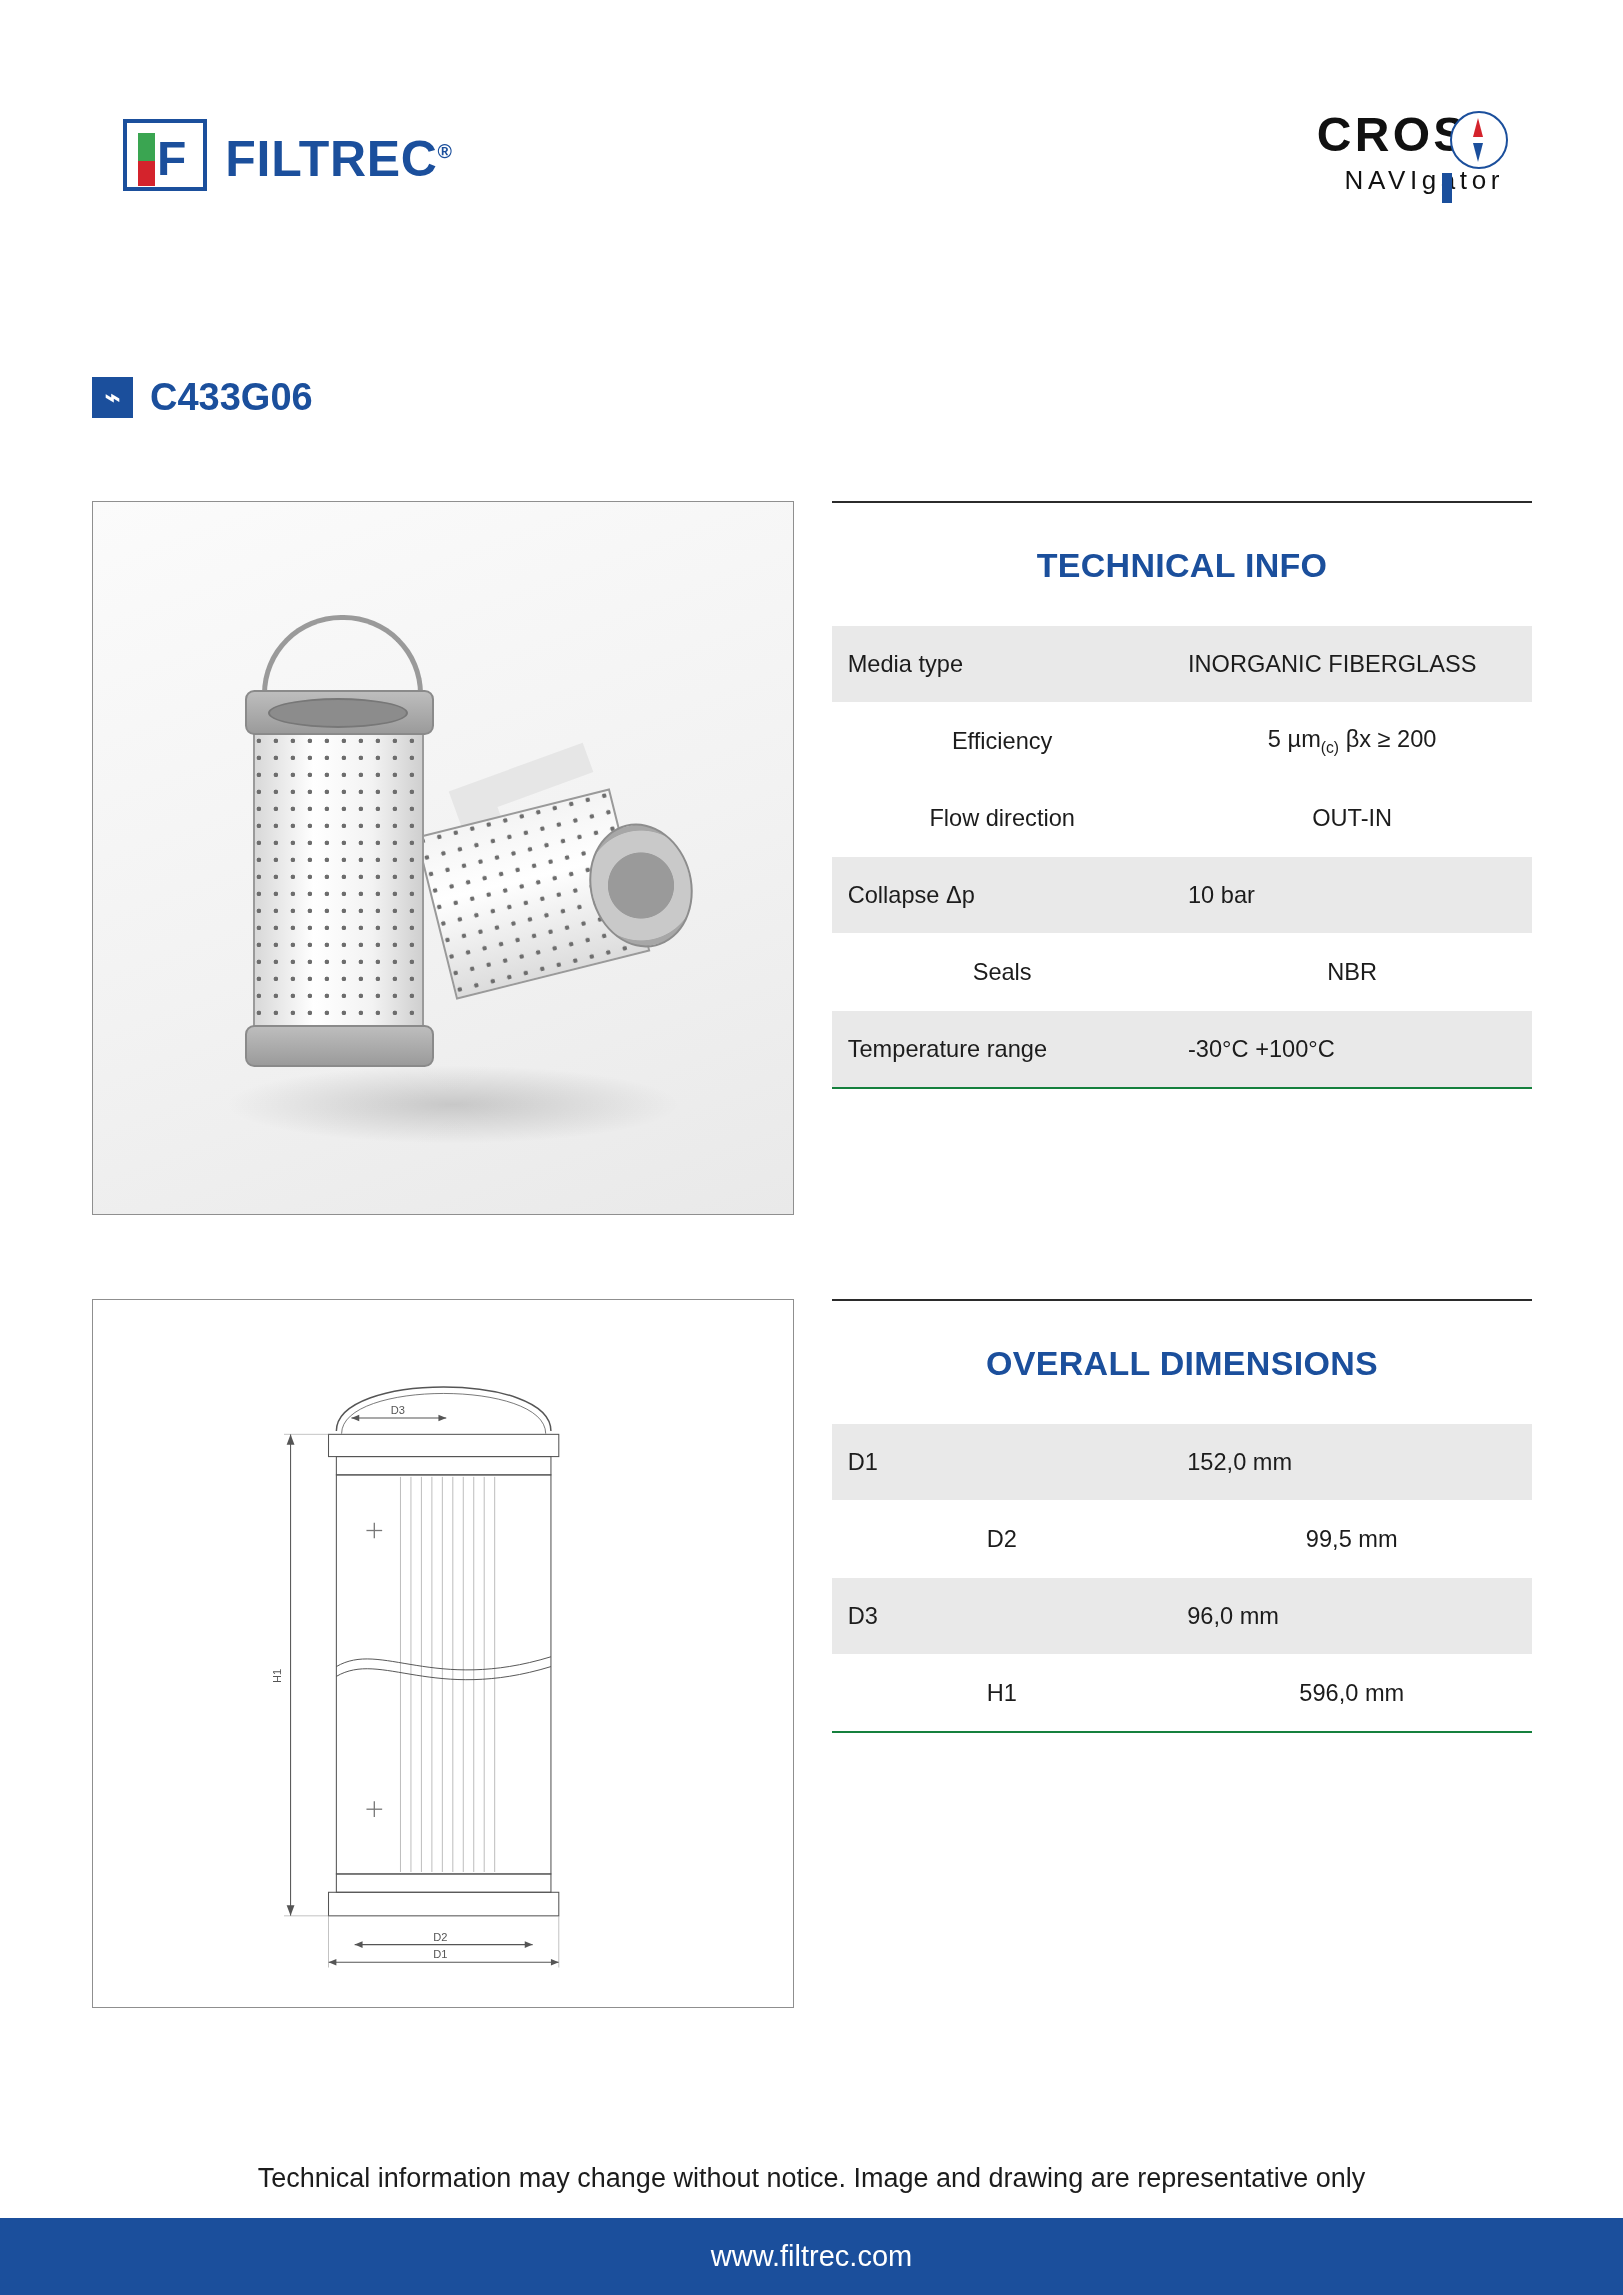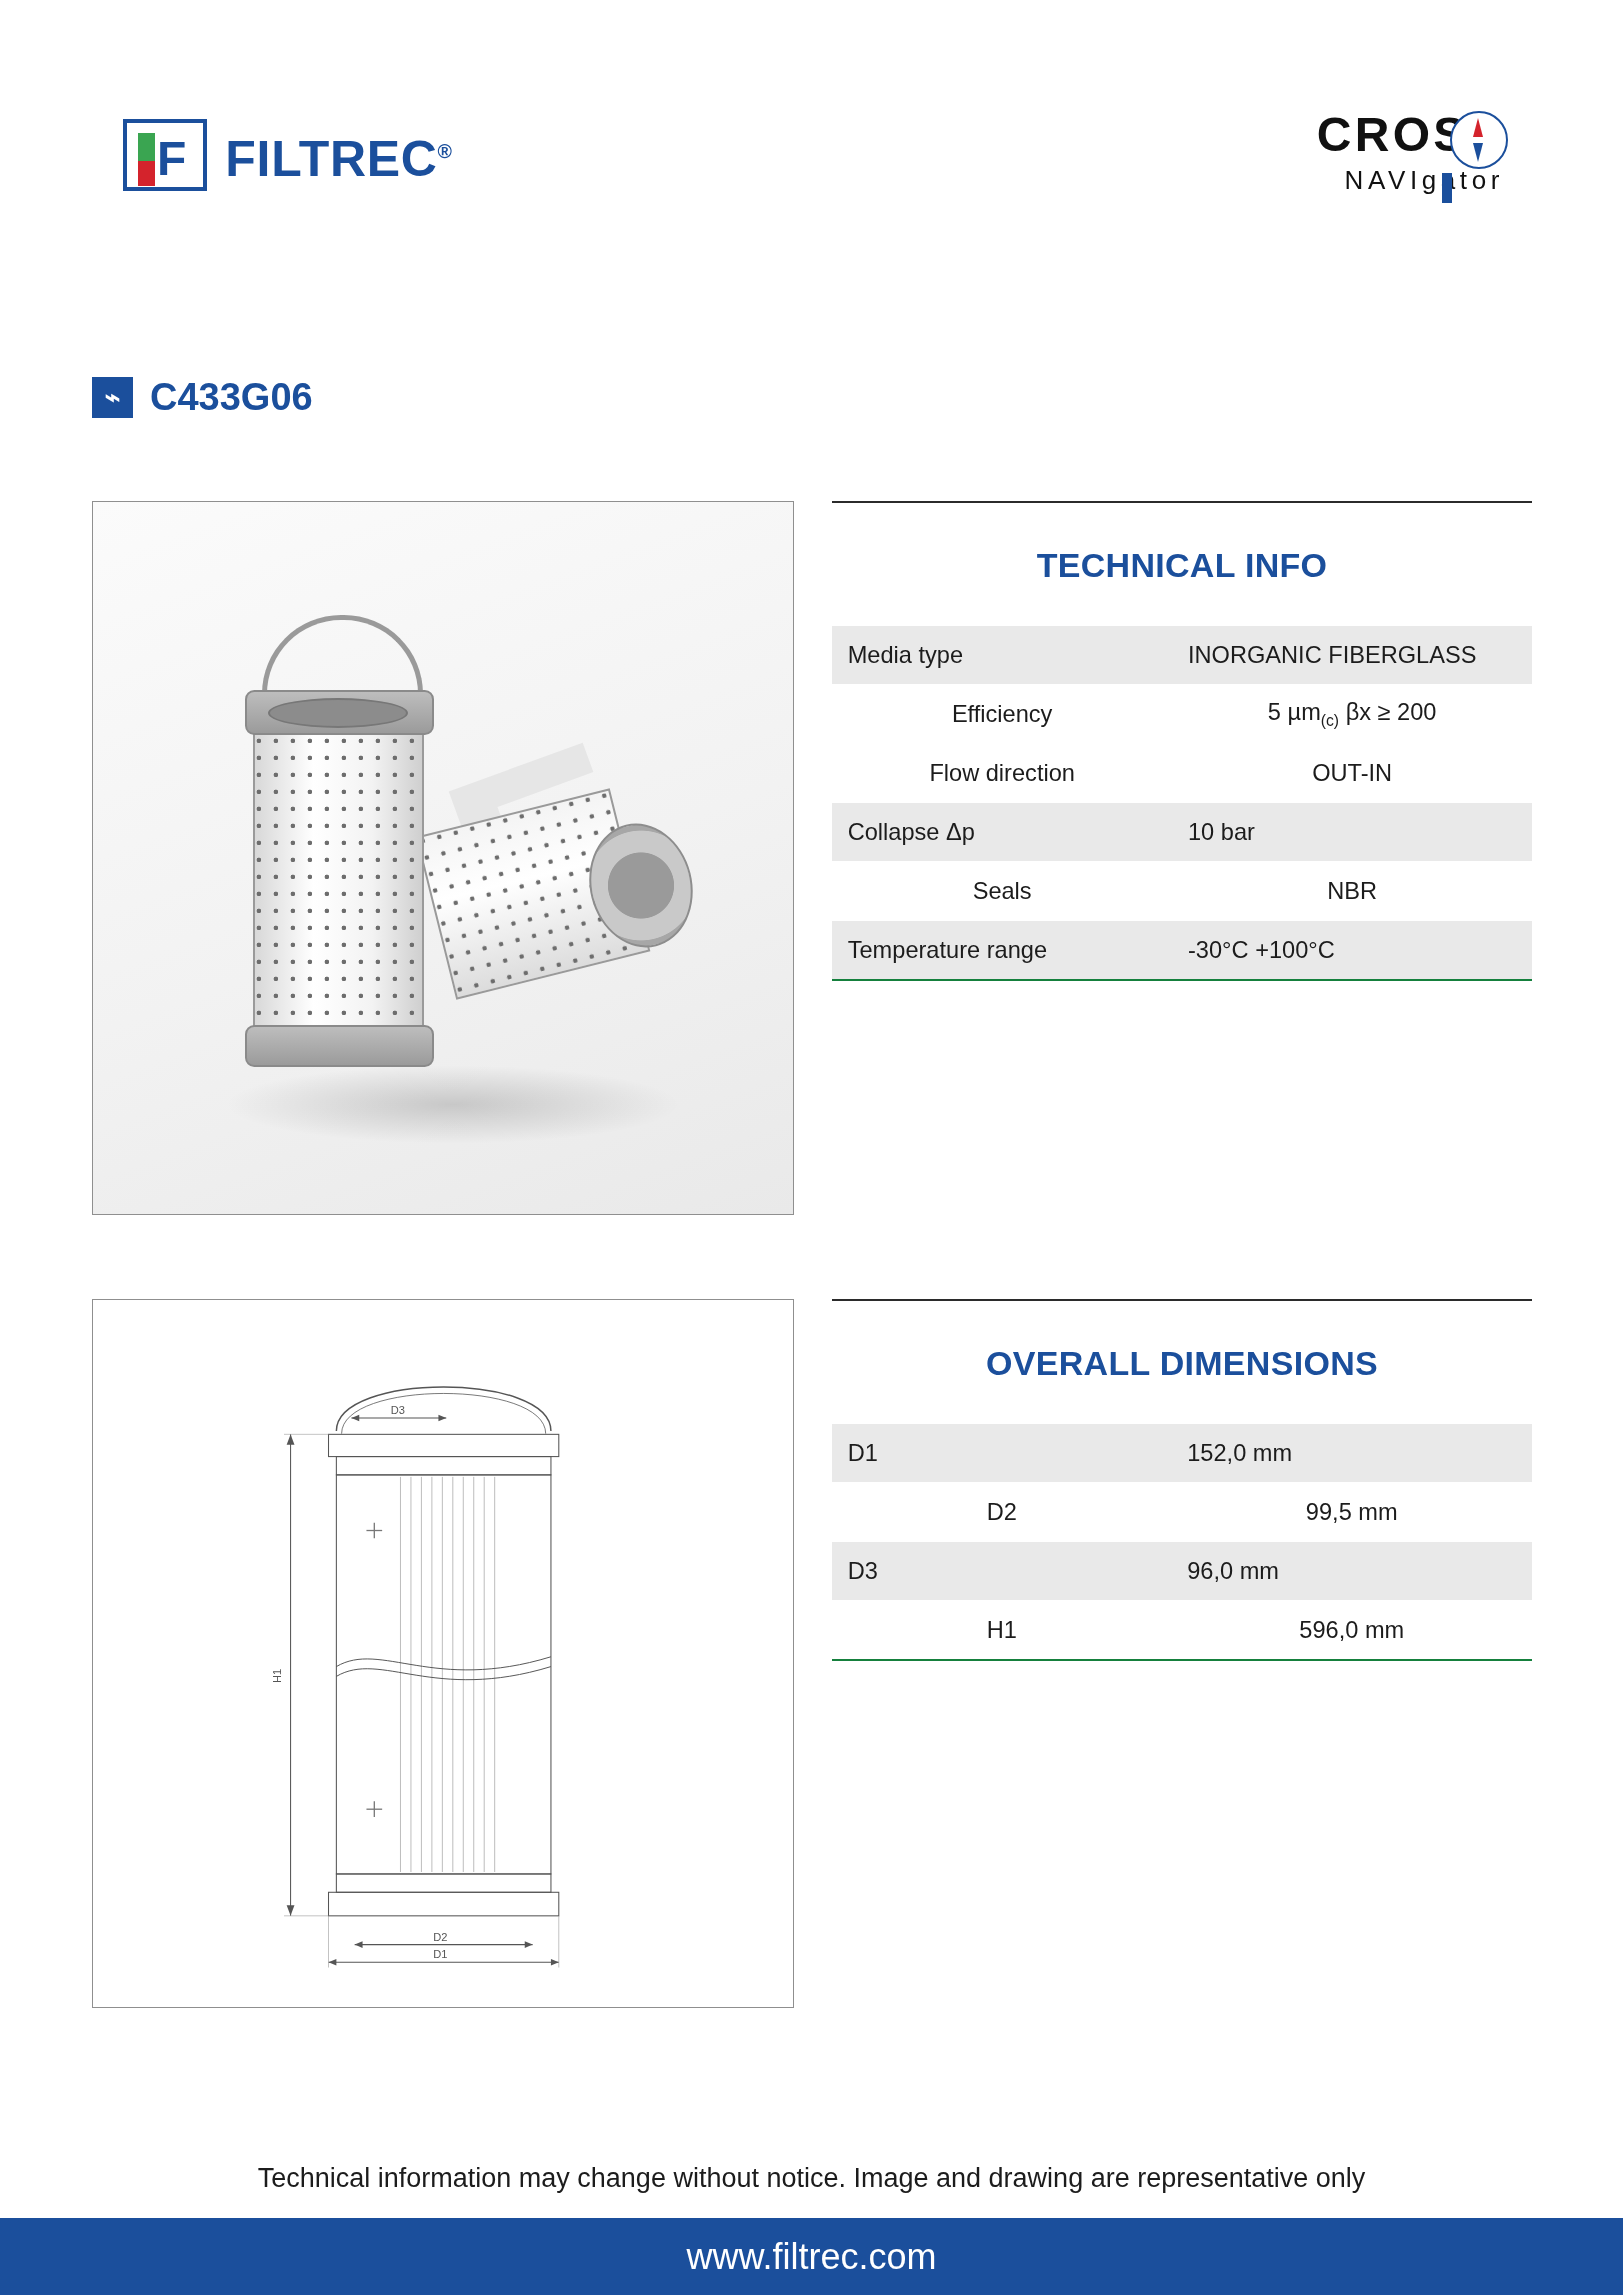--- a/index.html
+++ b/index.html
@@ -293,21 +293,21 @@
     margin-bottom: 41px;
     letter-spacing: 0.3px;
   }
   table.spec {
     border-collapse: collapse;
     width: 700px;
     font-size: 23.6px;
     color: #1c1c1c;
   }
   table.spec td {
-    height: 58px;
+    height: 76px;
     padding: 0 15.7px;
     vertical-align: middle;
     border-bottom: 1.3px solid #ffffff;
     margin-left: 24px;
   }
   table.spec tr.odd td { background: #e9e9e9; }
   table.spec tr.even td { background: #ffffff; text-align: center; }
   table.spec td.label { width: 340px; }
   table.spec td.value { width: 360px; }
   table.spec tr.last td { border-bottom: 2px solid #15803d; }
@@ -328,21 +328,21 @@
     left: 0;
     top: 2218px;
     width: 1623px;
     height: 77px;
     background: #1b4f9c;
   }
   .footer-bar a, .footer-bar span {
     display: block;
     text-align: center;
     color: #ffffff;
-    font-size: 36px;
+    font-size: 29px;
     line-height: 77px;
     text-decoration: none;
   }
 </style>
 </head>
 <body>
 
 <div class="header">
 
   <div class="logo-wrap">

